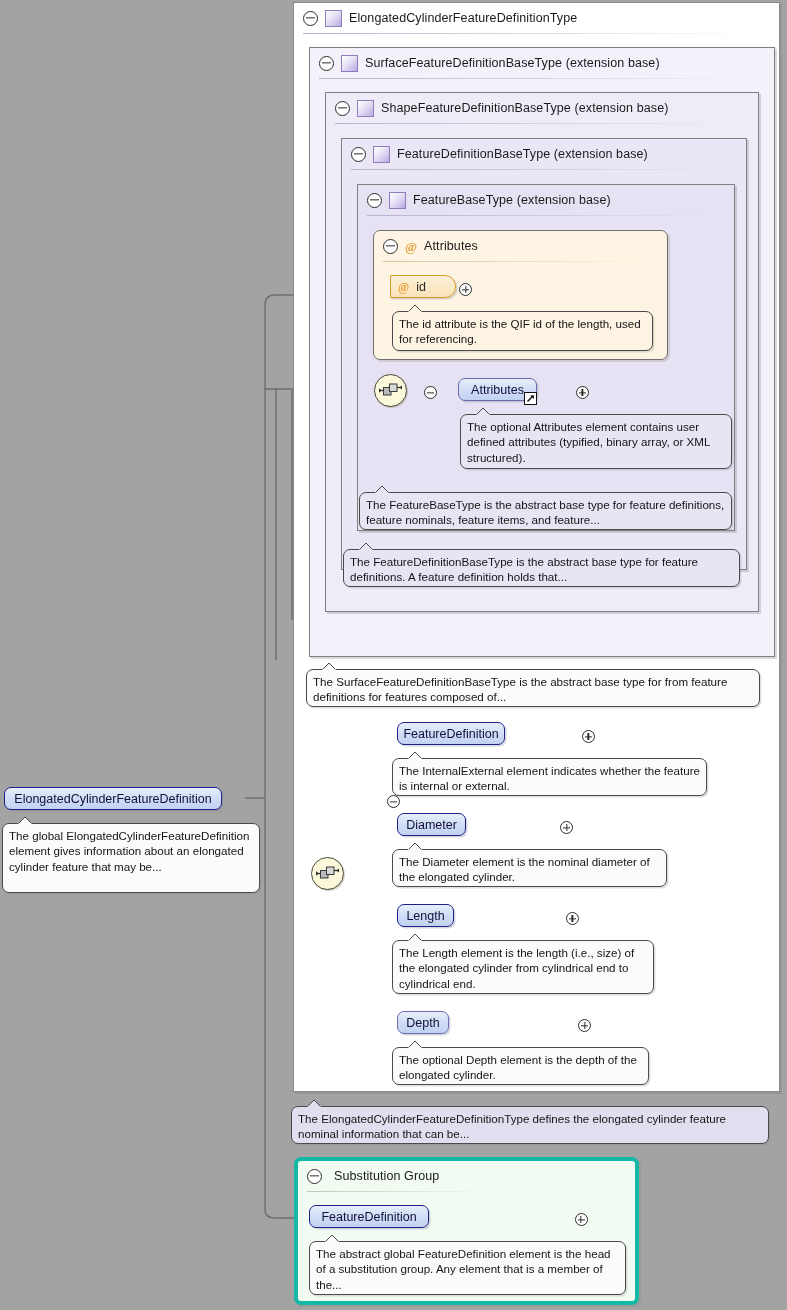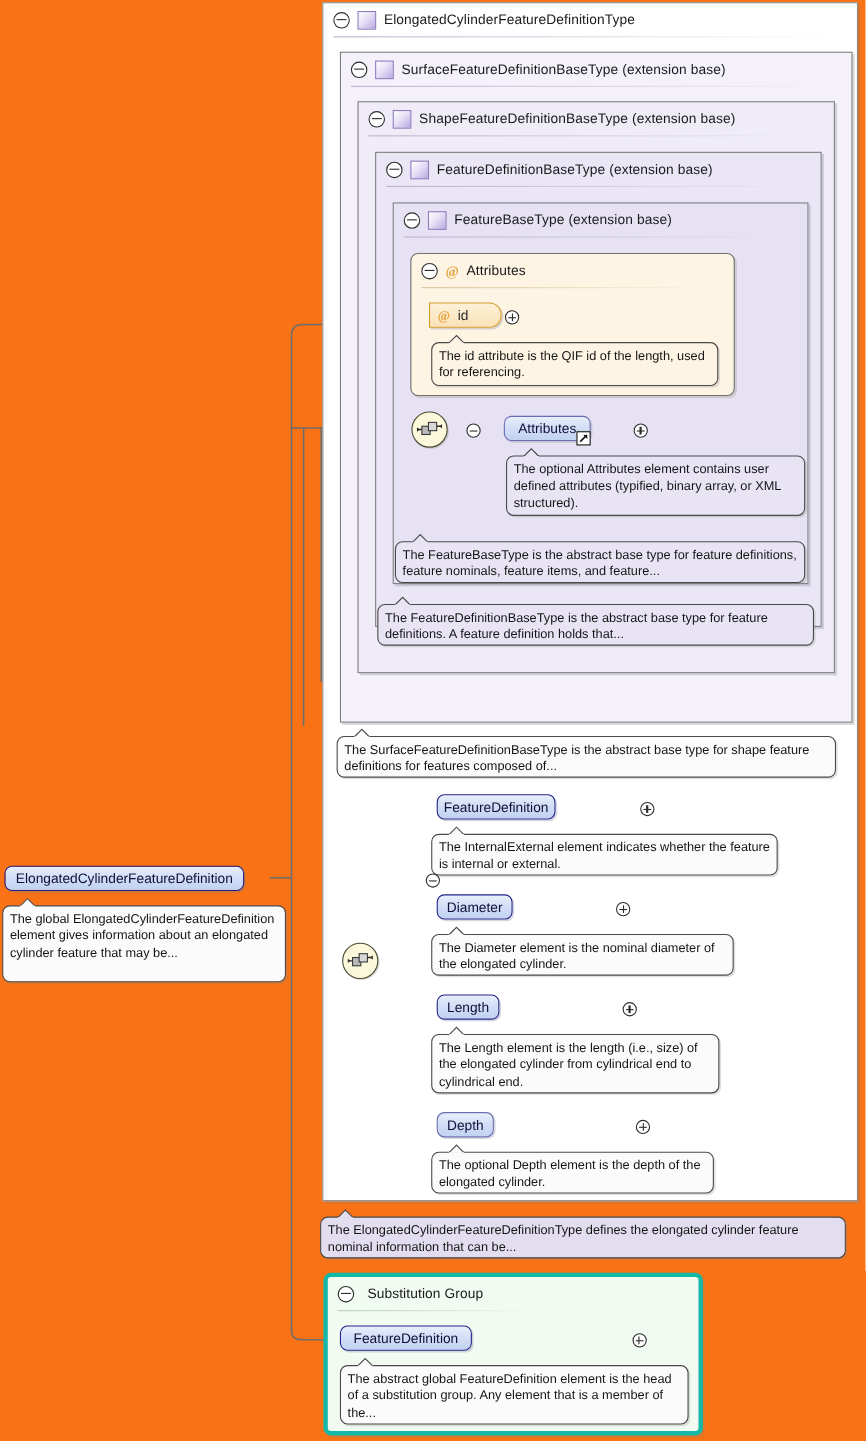--- a/index.html
+++ b/index.html
@@ -5,21 +5,21 @@
   html,body{margin:0;padding:0;background:#ffffff;}
   body{
     font-family:"Liberation Sans", sans-serif;
     -webkit-font-smoothing:antialiased;
   }
   #stage{
     position:relative;
     width:787px;
     height:1310px;
     overflow:hidden;
-    background:#f97316;
+    background:#a3a3a3;
   }
   
   .abs{position:absolute;box-sizing:border-box;}
 
   
   .ctype{
     border:1px solid #808080;
     background:#f4f2fa;
     box-shadow:2px 2px 0 rgba(120,120,130,.28);
   }
@@ -343,21 +343,21 @@
     </svg>
     <span>The FeatureDefinitionBaseType is the abstract base type for feature definitions. A feature definition holds that...</span>
   </div>
 
 
   <div class="doc white" style="left:306px;top:669px;width:454px;height:38px;">
     <svg class="tailsvg" width="16" height="9" viewBox="0 0 16 9">
       <path d="M1,8 L8,1 L15,8" fill="#fbfbfb" stroke="#4a4a4a" stroke-width="1"></path>
       <path d="M1,8.5 L15,8.5" stroke="#fbfbfb" stroke-width="2"></path>
     </svg>
-    <span>The SurfaceFeatureDefinitionBaseType is the abstract base type for shape feature definitions for features composed of...</span>
+    <span>The SurfaceFeatureDefinitionBaseType is the abstract base type for from feature definitions for features composed of...</span>
   </div>
 
   
   <div class="seqicon" style="left:311px;top:857px;">
     <svg width="23" height="17" viewBox="0 0 23 17">
       <line x1="0" y1="8.5" x2="5" y2="8.5" stroke="#2b2b2b" stroke-width="1.3"></line>
       <polygon points="0,6.3 0,10.7 2.6,8.5" fill="#2b2b2b"></polygon>
       <rect x="4.5" y="5.5" width="7.5" height="7.5" fill="#b9b9b9" stroke="#3a3a3a" stroke-width="1"></rect>
       <rect x="10.5" y="2" width="7.5" height="7.5" fill="#d8d8d8" stroke="#3a3a3a" stroke-width="1"></rect>
       <line x1="18" y1="5.5" x2="22" y2="5.5" stroke="#2b2b2b" stroke-width="1.3"></line>

